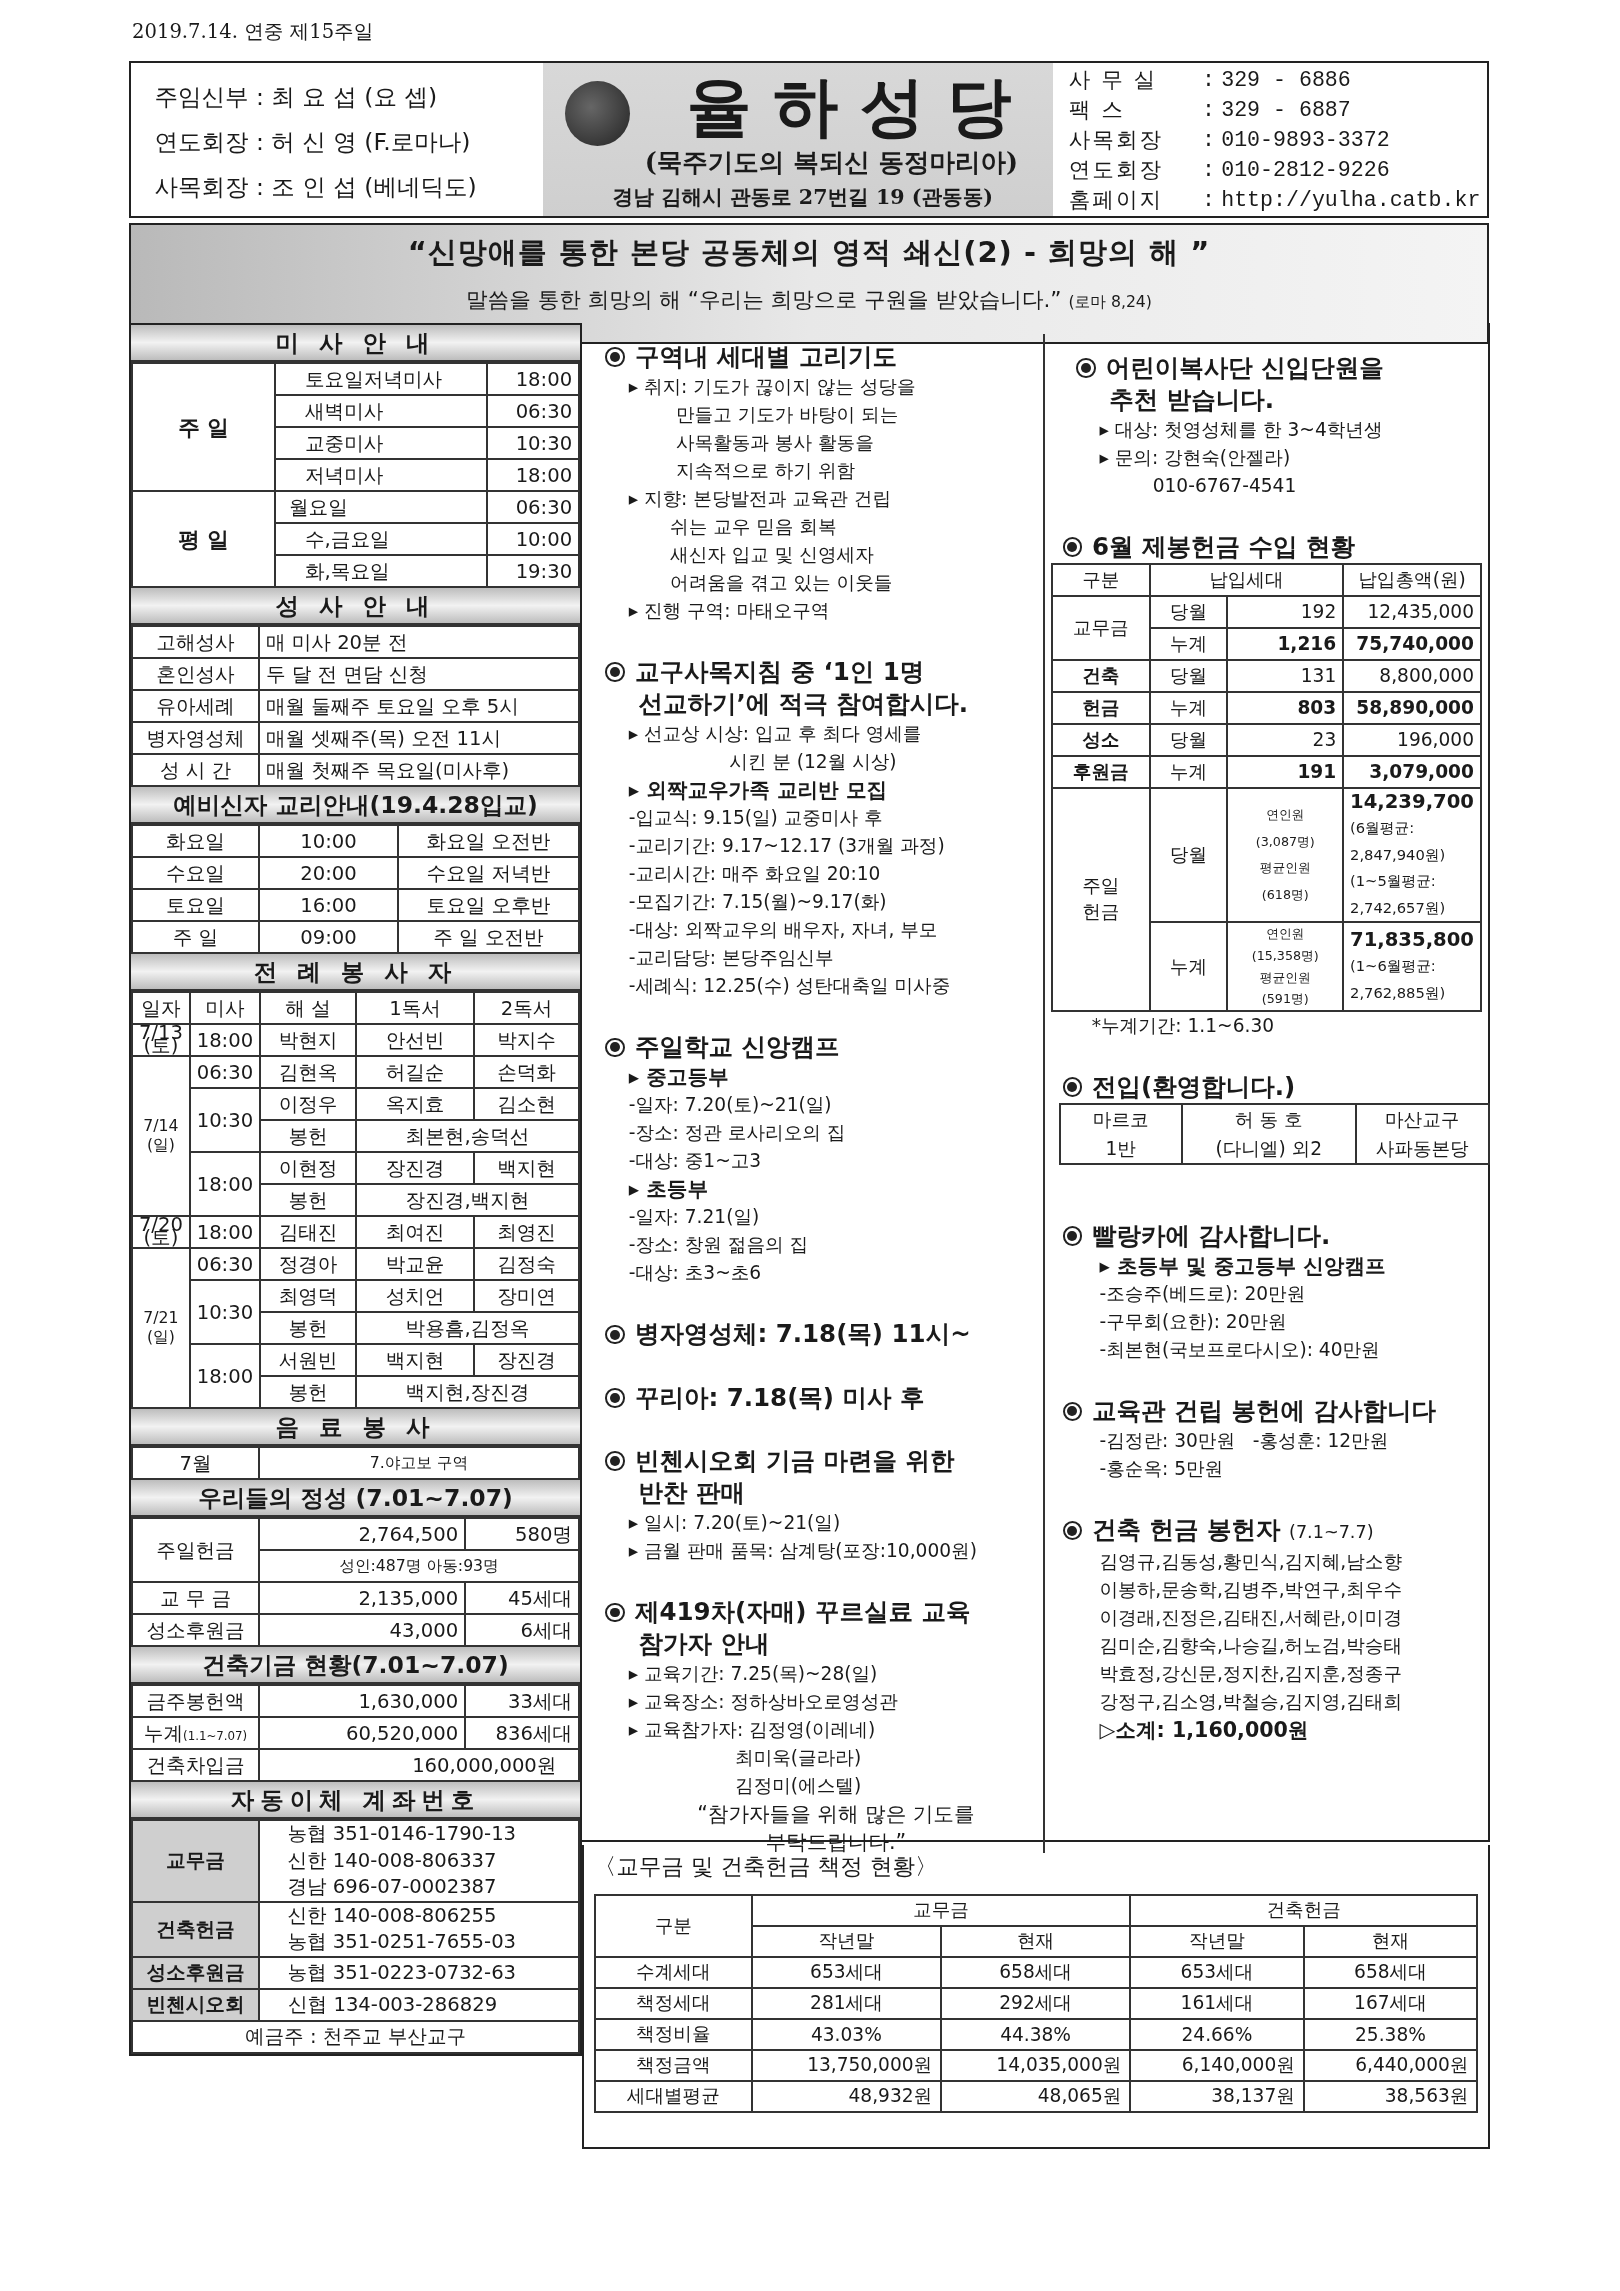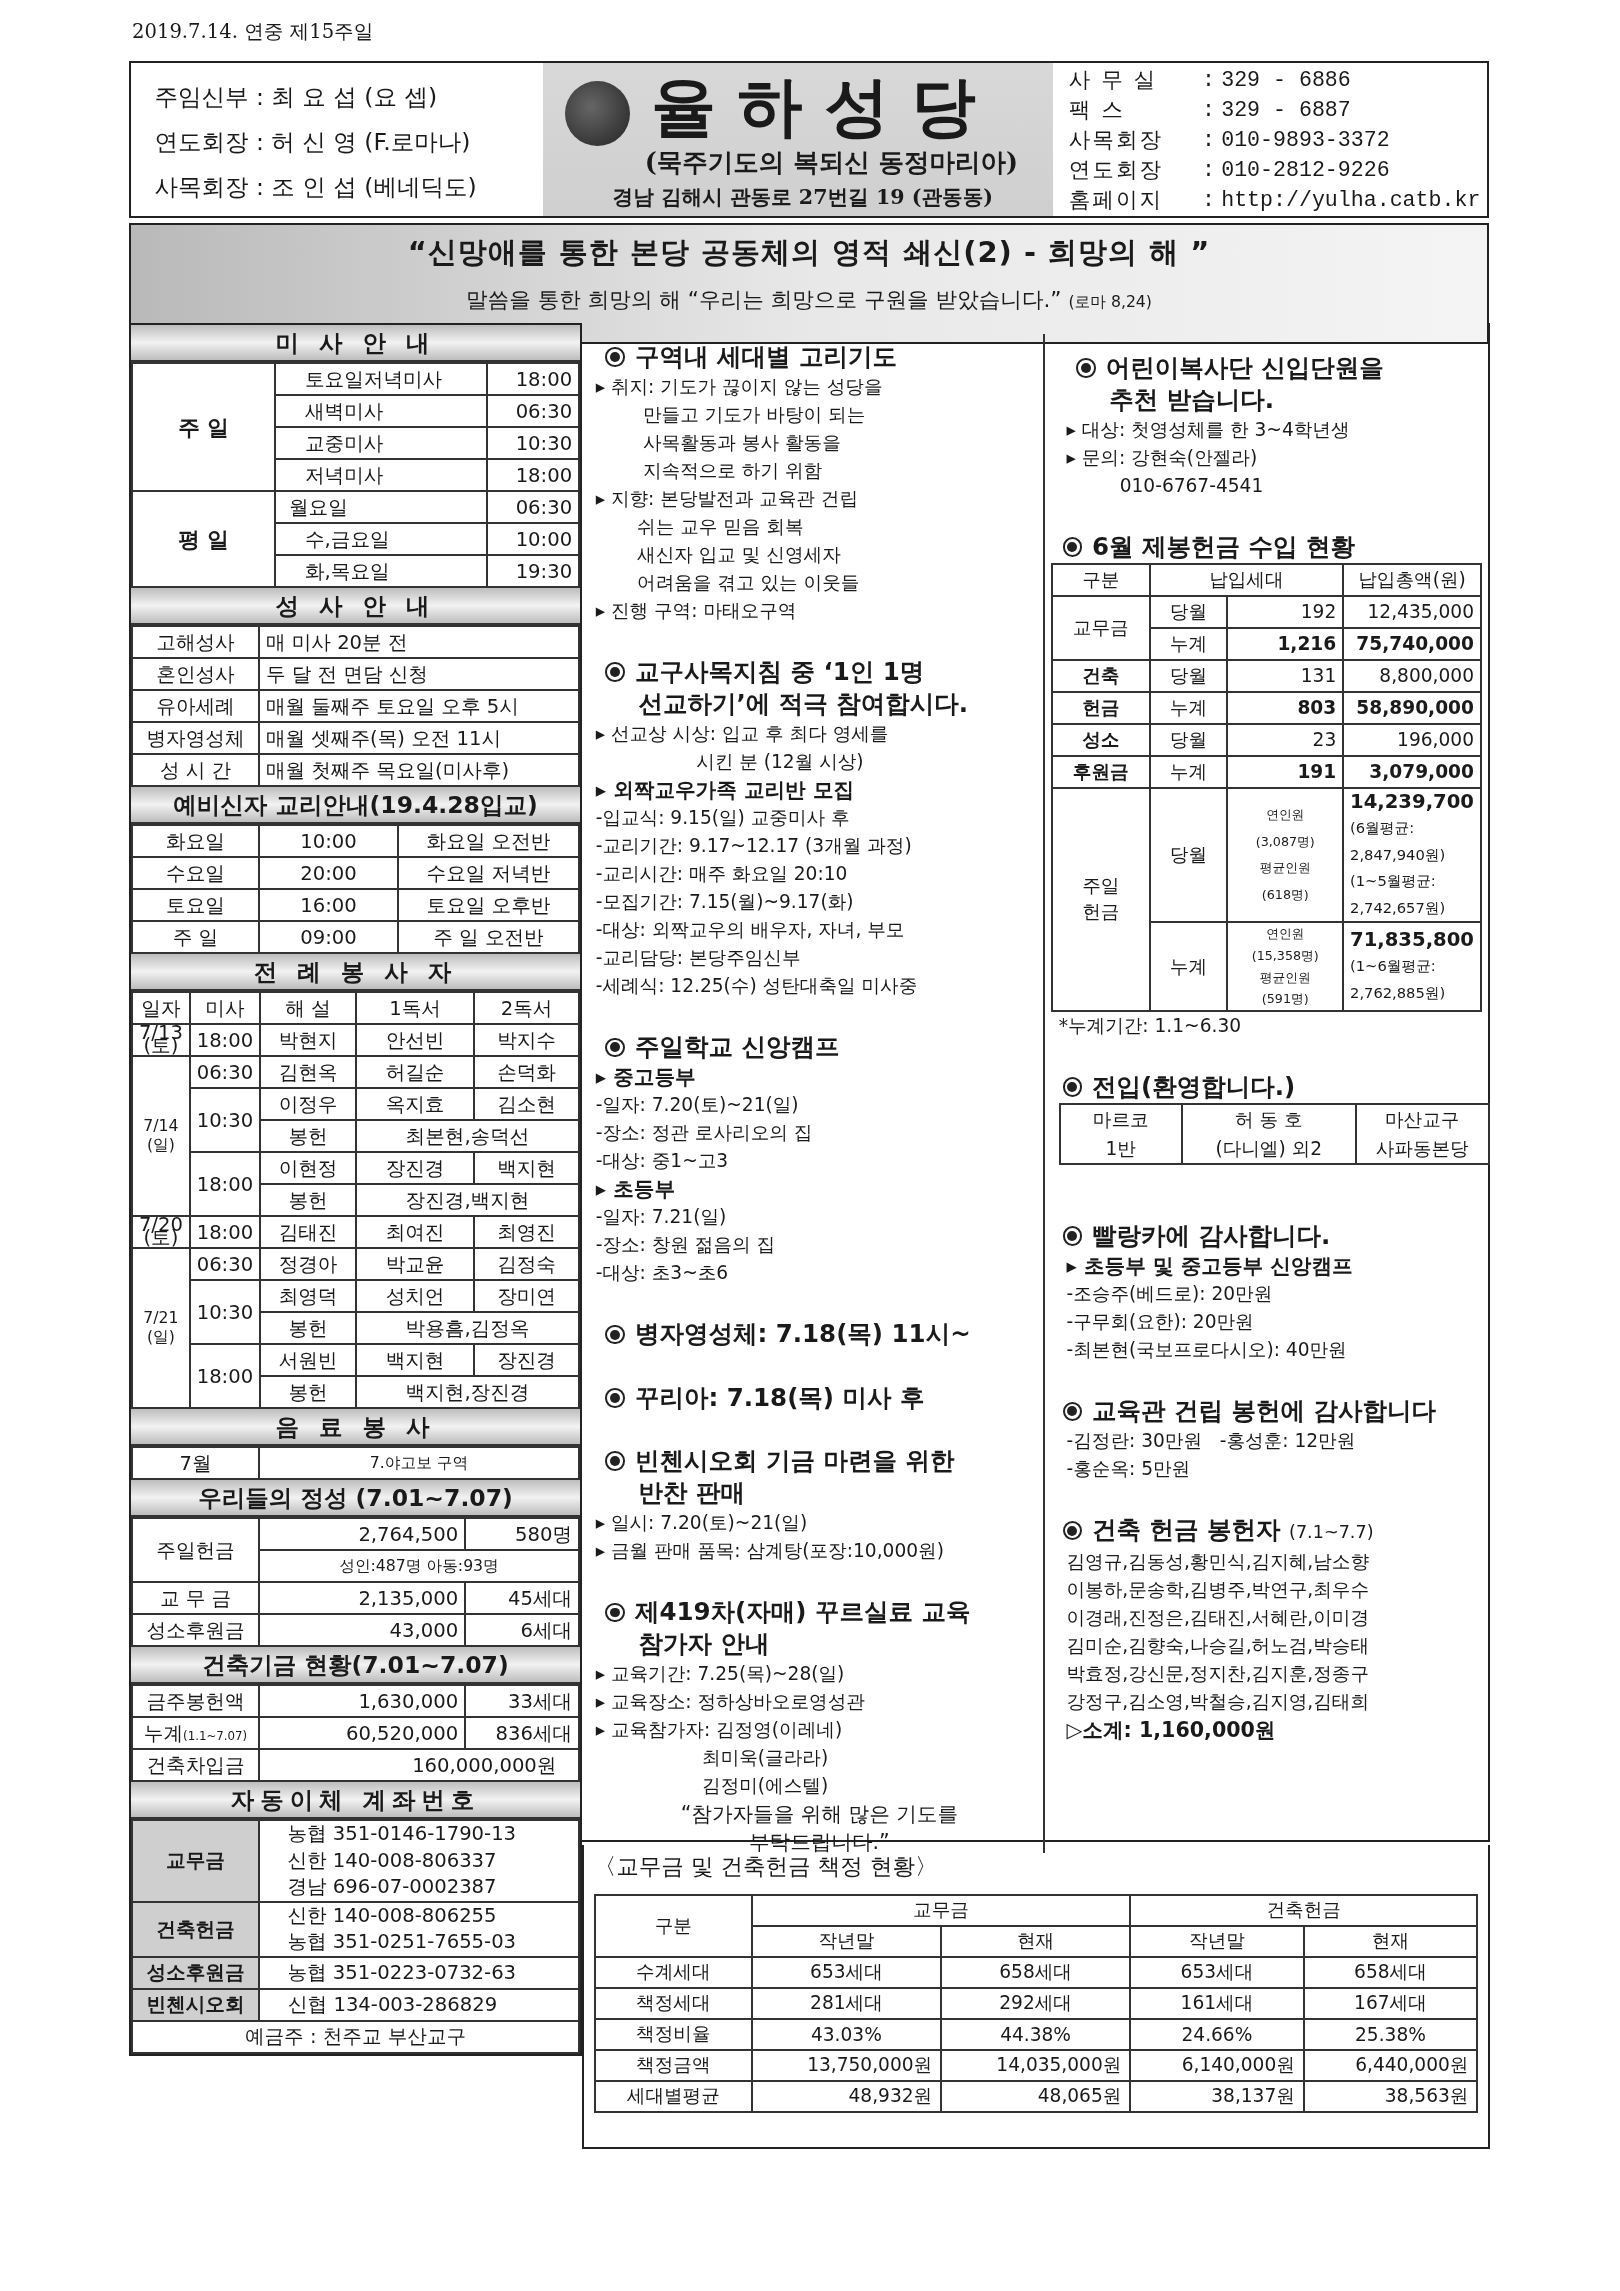--- a/index.html
+++ b/index.html
@@ -3,21 +3,21 @@
 <meta charset="utf-8">
 <style>
   * { box-sizing: border-box; margin: 0; padding: 0; }
   body { width: 1620px; height: 2292px; background: #fff; font-family: "DejaVu Sans", sans-serif; color: #1a1a1a; position: relative; overflow: hidden; }
   .abs { position: absolute; }
   .date-line { left: 132px; top: 17.6px; font-family: "DejaVu Serif", serif; font-size: 19.6px; }
   .header { left: 129px; top: 61px; width: 1360px; height: 157px; border: 2.9px solid #222; display: flex; }
   .hdr-left { width: 412px; padding: 11.8px 0 0 23.5px; font-size: 23.5px; line-height: 45px; }
   .hdr-mid { width: 510px; background: linear-gradient(#d8d8d8, #cfcfcf); position: relative; }
   .logo { position: absolute; left: 21.6px; top: 17.6px; width: 65px; height: 65px; border-radius: 50%; background: radial-gradient(circle at 40% 40%, #666, #222); }
-  .church-name { position: absolute; left: 108px; top: 0px; width: 382px; text-align: left; font-size: 65px; font-weight: bold; letter-spacing: 21.6px; }
+  .church-name { position: absolute; left: 108px; top: 0px; width: 382px; text-align: right; font-size: 65px; font-weight: bold; letter-spacing: 21.6px; }
   .church-sub { position: absolute; left: 78px; top: 82px; width: 421px; text-align: center; font-size: 25.5px; font-weight: bold; font-family: "DejaVu Serif", serif; }
   .church-addr { position: absolute; left: 9.8px; top: 120px; width: 500px; text-align: center; font-size: 20.6px; font-weight: bold; font-family: "DejaVu Serif", serif; }
   .hdr-right { flex: 1; padding: 2px 0 0 15.7px; font-size: 21.6px; line-height: 30px; font-family: "Liberation Mono", monospace; }
   .hdr-right .row { display: flex; }
   .hdr-right .k { width: 127px; font-family: "DejaVu Sans", sans-serif; letter-spacing: 2px; }
   .hdr-right .c { width: 25.5px; }
   .banner { left: 129px; top: 223px; width: 1360px; height: 121px; border: 2.9px solid #222; background: linear-gradient(90deg, #b9b9b9, #e8e8e8 50%, #f4f4f4); text-align: center; }
   .banner .t1 { font-size: 29px; font-weight: bold; margin-top: 7.8px; letter-spacing: 1px; }
   .banner .t2 { font-size: 21.6px; margin-top: 11.8px; }
   .banner .t2 small { font-size: 15.7px; }
@@ -30,21 +30,21 @@
   .r { text-align: right; }
   .tiny { font-size: 11.8px; line-height: 12.7px; }
   .gray { background: #cfcfcf; }
   .midcol { left: 582px; top: 323px; width: 461px; height: 1519px; padding: 9.8px 0 0 5.9px; }
   .rightcol { left: 1043px; top: 334px; width: 447px; height: 1519px; padding: 9.8px 0 0 13.7px; border-left: 2px solid #333; }
   .outer-frame { left: 582px; top: 323px; width: 908px; height: 1519px; border-right: 2.9px solid #222; border-bottom: 2.9px solid #222; }
   .art-title { font-size: 24.5px; font-weight: bold; line-height: 32px; padding-left: 17.6px; position: relative; margin-top: 7.8px; }
   .art-title .bullet { display: inline-block; width: 19.6px; height: 19.6px; border: 2px solid #222; border-radius: 50%; position: relative; top: 2px; margin-right: 9.8px; }
   .art-title .bullet::after { content: ""; position: absolute; left: 2.9px; top: 2.9px; width: 9.8px; height: 9.8px; border-radius: 50%; background: #222; }
   .art-title .indent { padding-left: 33px; display: block; }
-  .line { font-size: 18.6px; line-height: 28px; padding-left: 7.8px; white-space: pre; }
+  .line { font-size: 18.6px; line-height: 28px; padding-left: 7.8px; white-space: pre; margin-left: 33px; }
   .line.b { font-weight: bold; font-size: 20.6px; }
   .spacer { height: 23.5px; }
   .rt td { font-size: 18.6px; height: 32px; padding: 0 5.9px; border: 2px solid #333; }
   .bottom-box { left: 582px; top: 1845px; width: 908px; height: 304px; border: 2.9px solid #222; border-top: none; padding: 5.9px 9.8px; }
   .bt td { font-size: 18.6px; height: 31px; padding: 0 7.8px; border: 2px solid #333; }
 </style>
 </head>
 <body>
 
 <div class="abs date-line">2019.7.14. 연중 제15주일</div>

